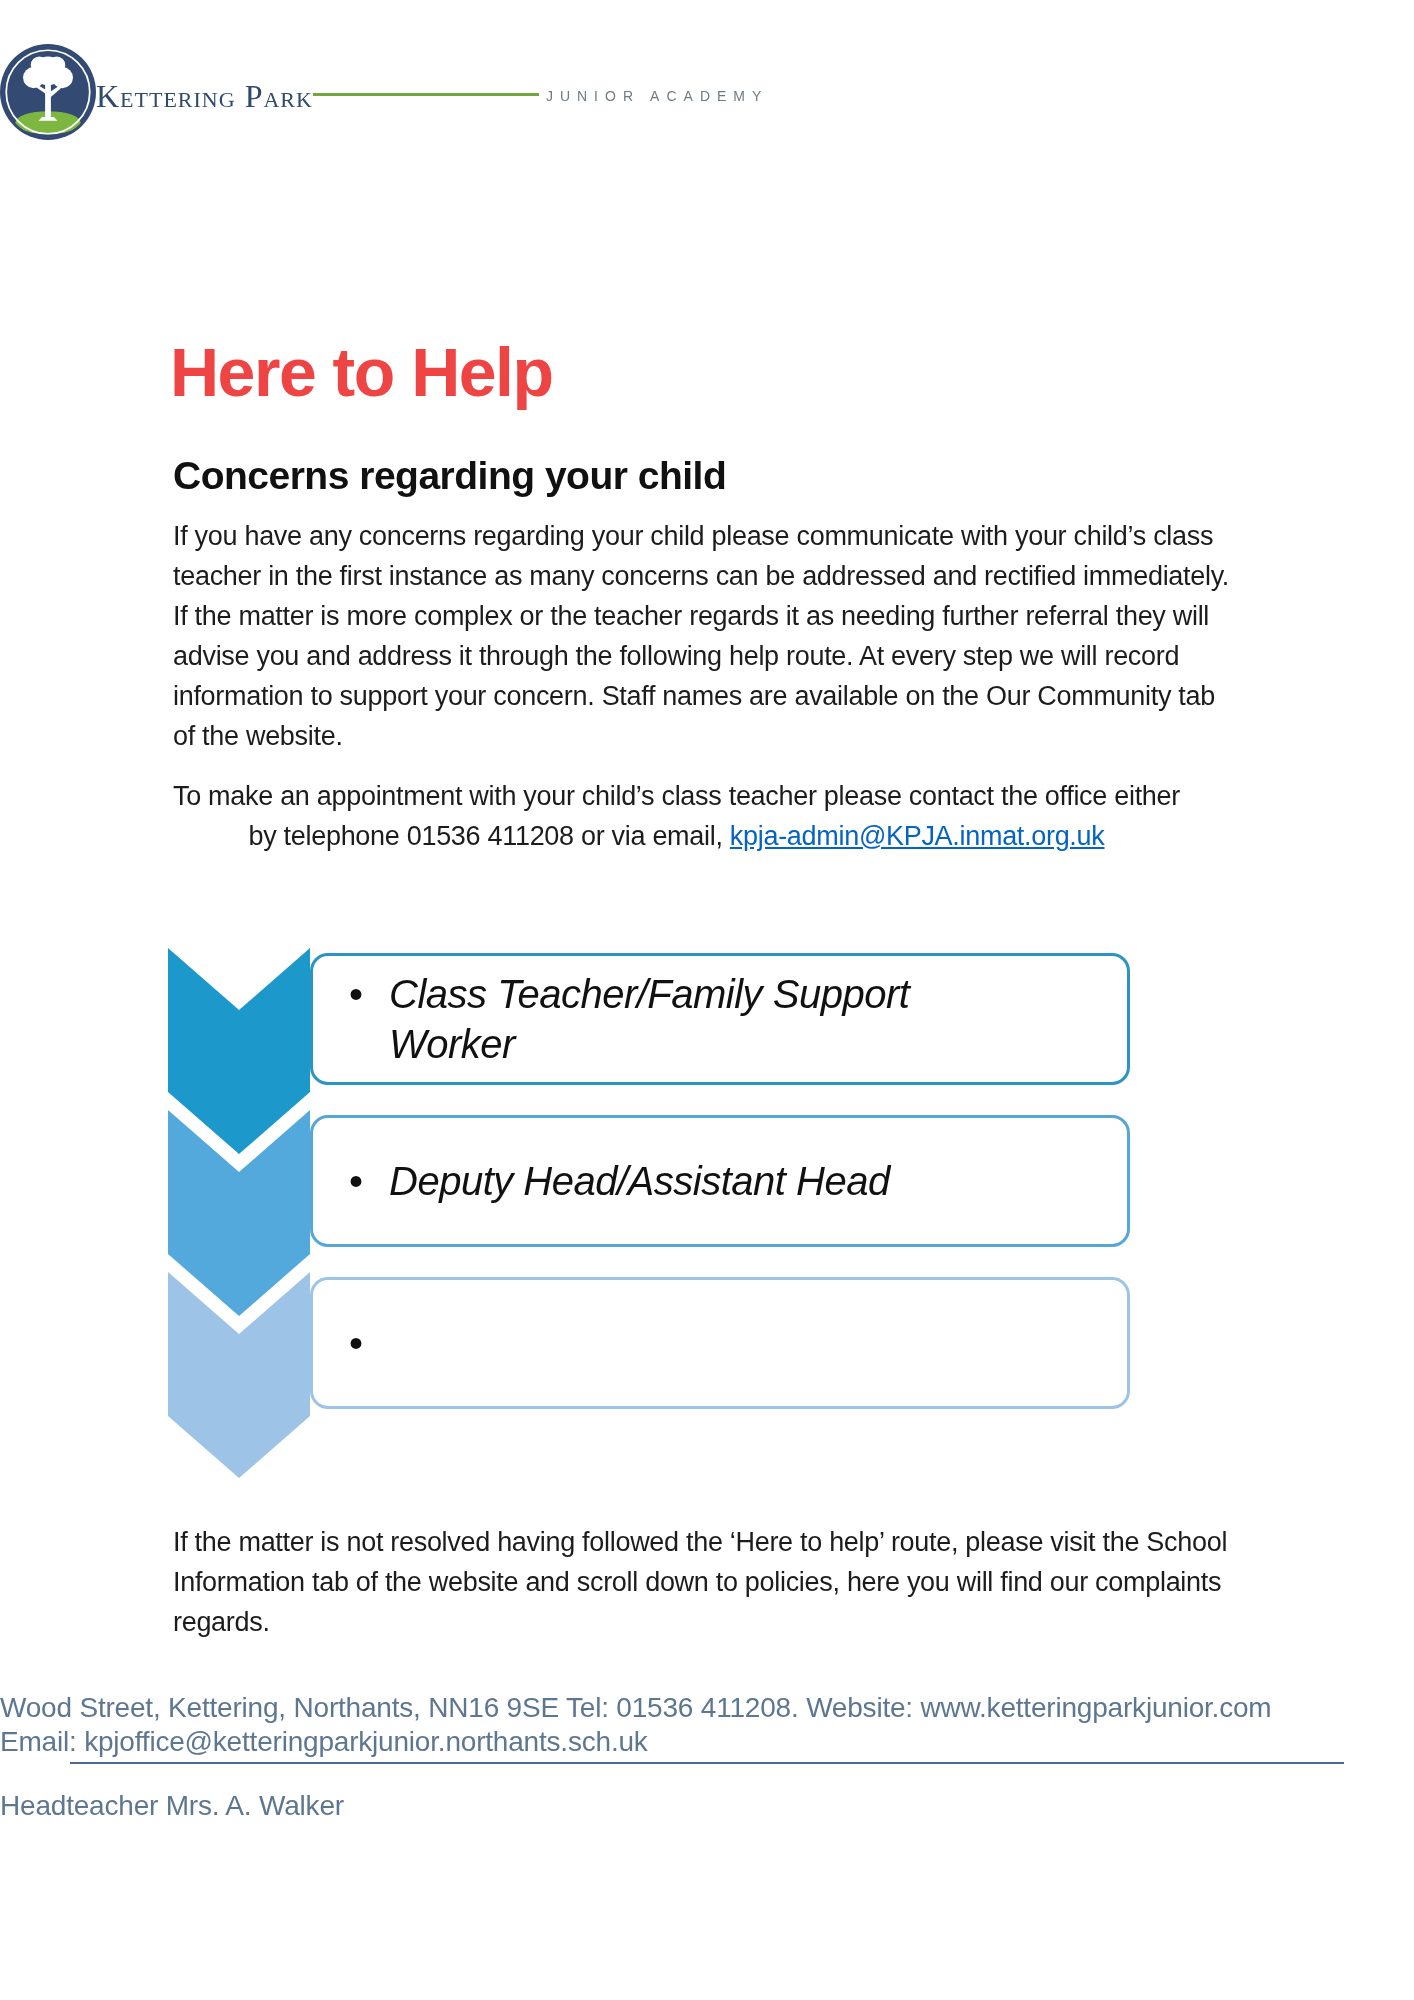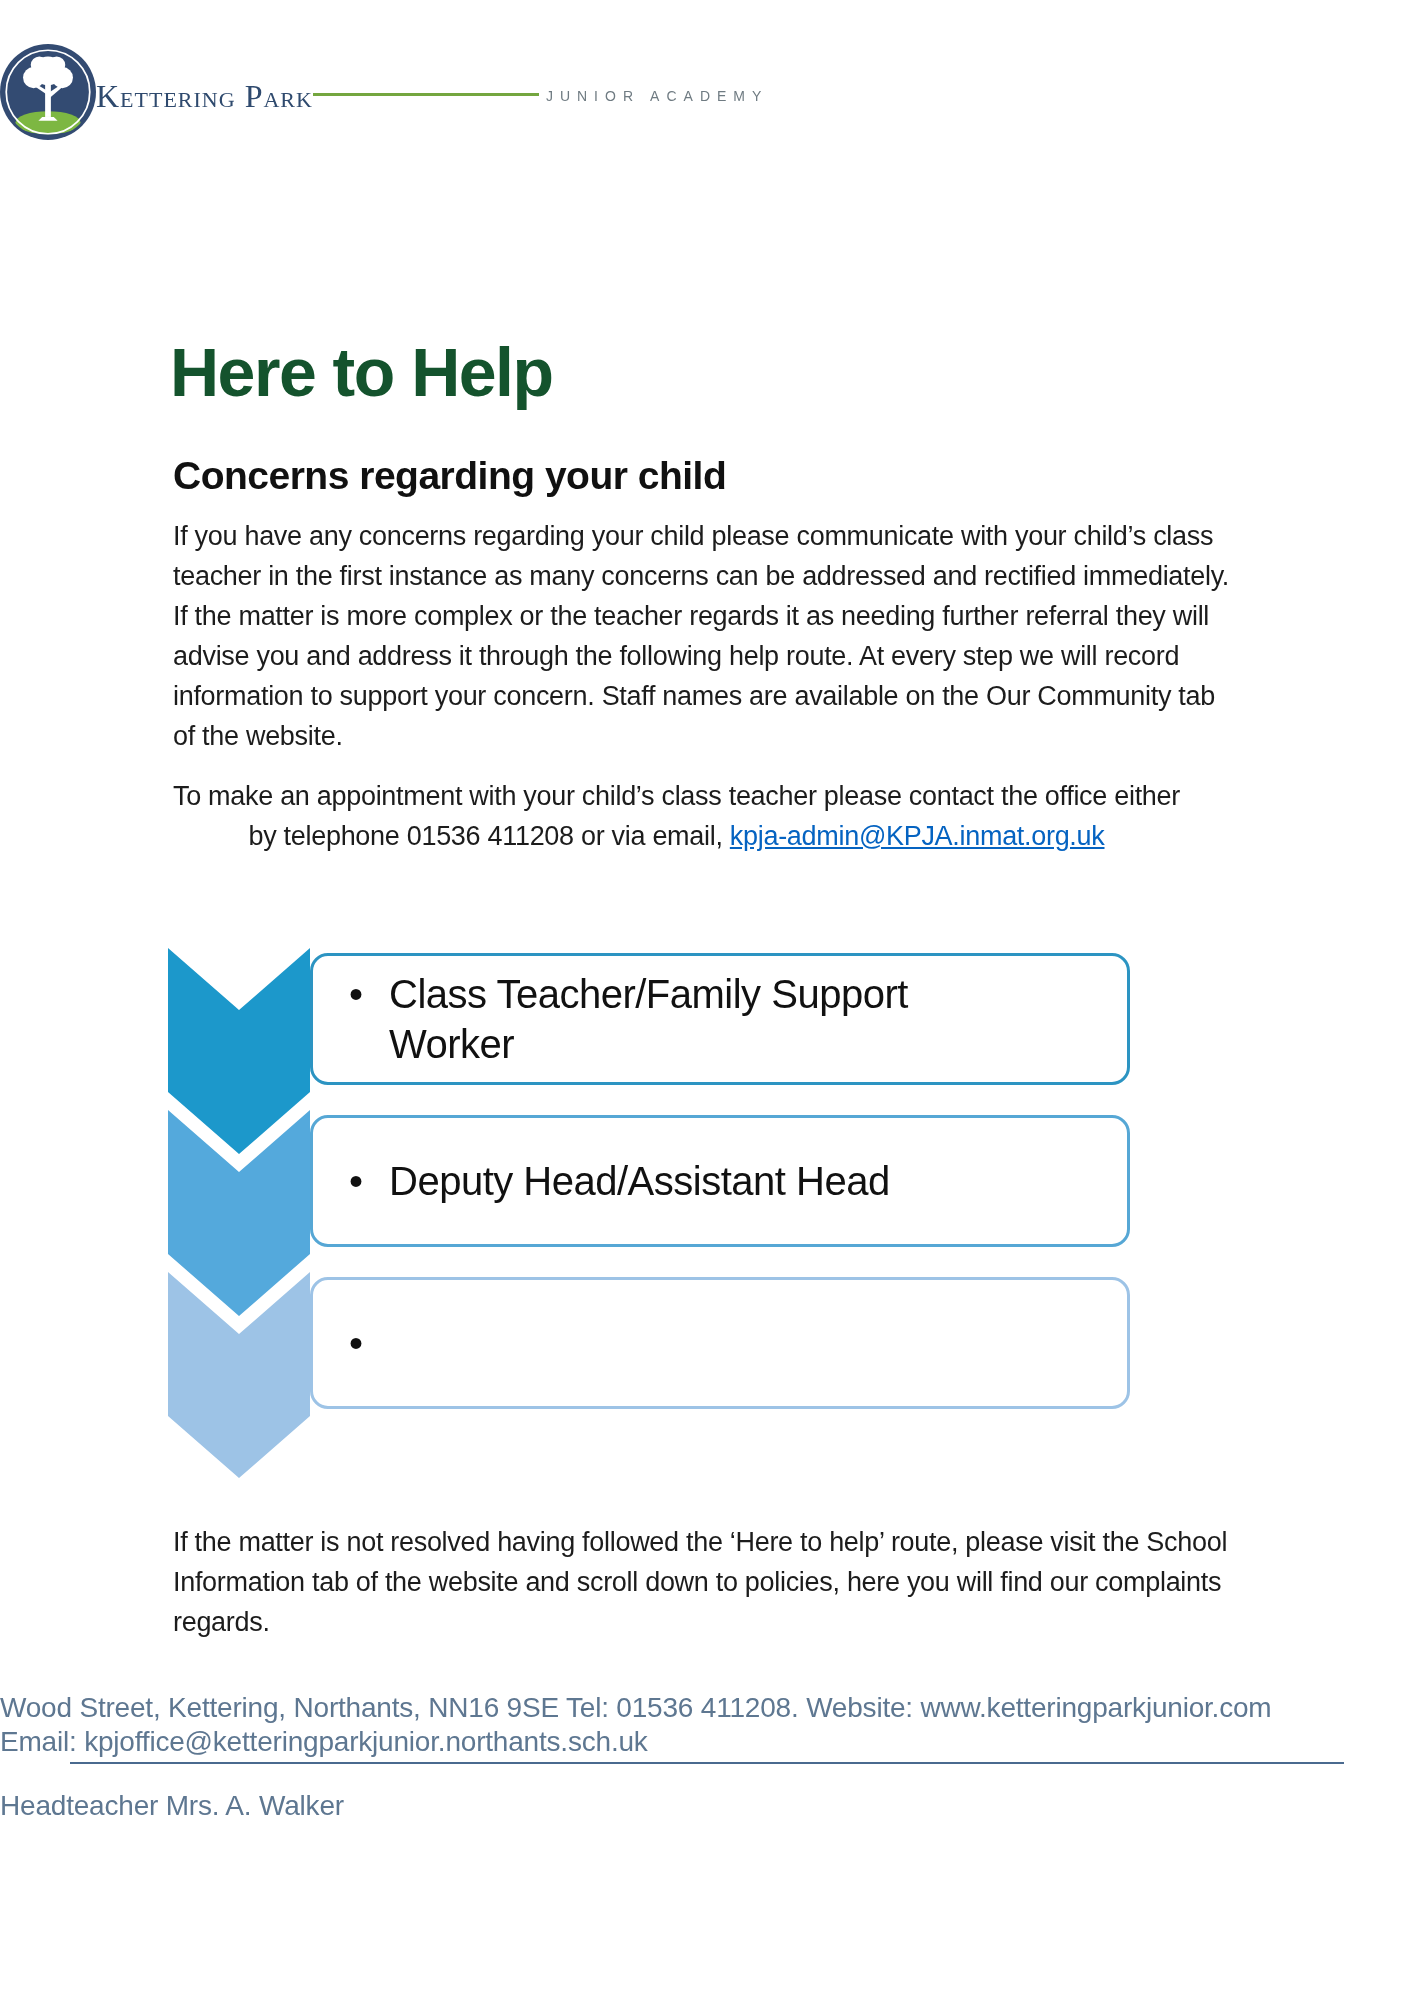--- a/index.html
+++ b/index.html
@@ -10,41 +10,41 @@
   
   .logo-wrap{position:absolute;top:44px;left:0;width:100%;
     display:flex;flex-direction:row;align-items:center;}
   .logo-circle{width:96px;height:96px;display:block;}
   .logo-name{margin-top:8px;font-family:"Liberation Serif", serif;
     font-variant:small-caps;font-size:32px;letter-spacing:1px;color:#2F4A6E;line-height:1;}
   .logo-rule{width:226px;height:3px;background:#74A63F;margin-top:5px;}
   .logo-type{margin-top:7px;font-size:14px;letter-spacing:7px;padding-left:7px;color:#6F7B82;}
   
   .page-title{position:absolute;left:170px;top:292px;font-size:68px;font-weight:bold;
-    letter-spacing:-1.5px;color:#14532d;line-height:1;}
+    letter-spacing:-1.5px;color:#ef4444;line-height:1;}
   .section-heading{position:absolute;left:173px;top:424px;font-size:39px;font-weight:bold;
     letter-spacing:-0.5px;color:#111;line-height:1;}
   .bodytext{position:absolute;left:173px;font-size:27px;line-height:40px;
     letter-spacing:-0.3px;color:#1c1c1c;}
   .bodytext .tline{white-space:nowrap;}
   #intro-para{top:516px;}
   #appointment-para{top:776px;text-align:center;}
   #closing-para{top:1522px;}
   .email-link{color:#0563C1;text-decoration:underline;cursor:pointer;}
   
   .diagram{position:absolute;left:0;top:0;width:1414px;height:2000px;pointer-events:none;}
   .arrows-svg{position:absolute;left:168px;top:948px;width:142px;height:535px;}
   .step-box{position:absolute;left:310px;width:820px;height:132px;background:#ffffff;
     border-radius:18px;box-sizing:border-box;display:flex;align-items:center;padding-left:36px;}
   .step-box.b1{top:953px;border:3px solid #2C94C2;}
   .step-box.b2{top:1115px;border:3px solid #56A7D5;}
   .step-box.b3{top:1277px;border:3px solid #9DC3E6;}
   .step-inner{display:flex;align-items:flex-start;}
   .step-bullet{font-size:40px;line-height:50px;color:#111;margin-right:26px;}
-  .step-label{font-size:40px;line-height:50px;letter-spacing:-0.5px;color:#111;max-width:640px;}
+  .step-label{font-size:40px;line-height:50px;letter-spacing:-0.5px;color:#111;max-width:640px;font-style:italic;}
   
   .footer-line{position:absolute;left:0;width:100%;text-align:left;
     font-size:28px;color:#5E7791;letter-spacing:-0.2px;}
   #footer-address{top:1692px;}
   #footer-email{top:1726px;}
   .footer-divider{position:absolute;top:1762px;left:70px;width:1274px;height:2px;background:#4A6A8F;}
   #footer-head{top:1790px;}
 </style>
 </head>
 <body>

